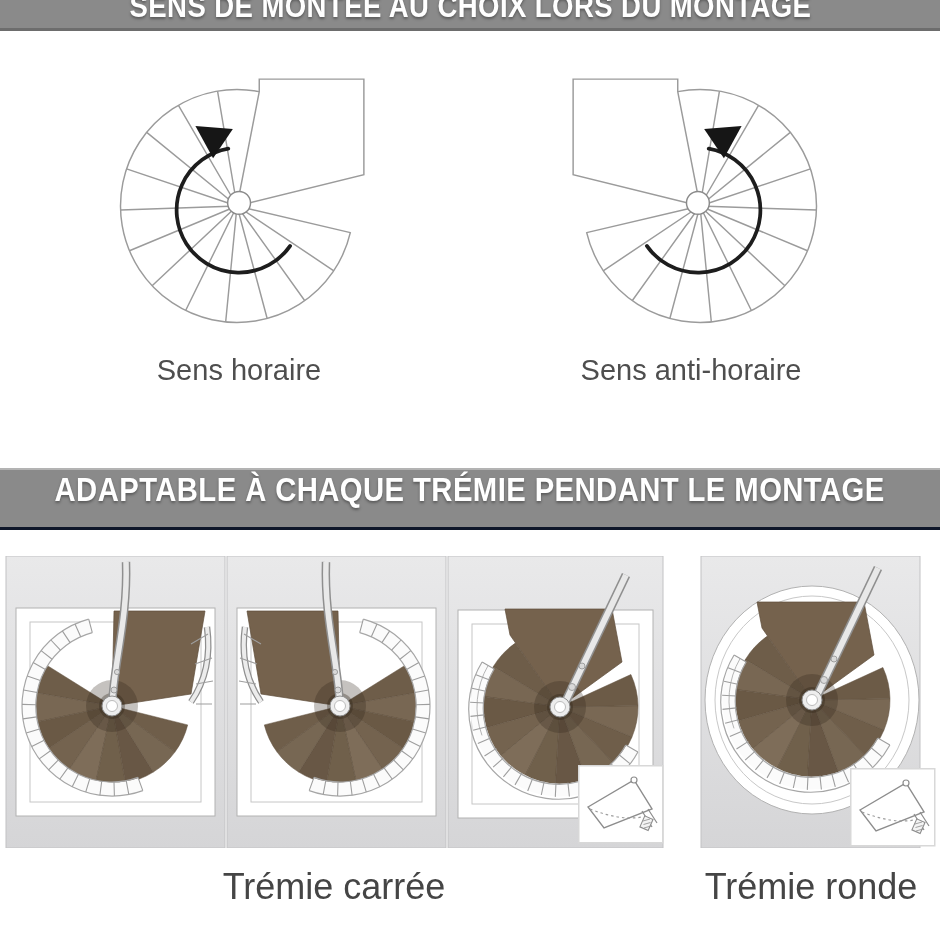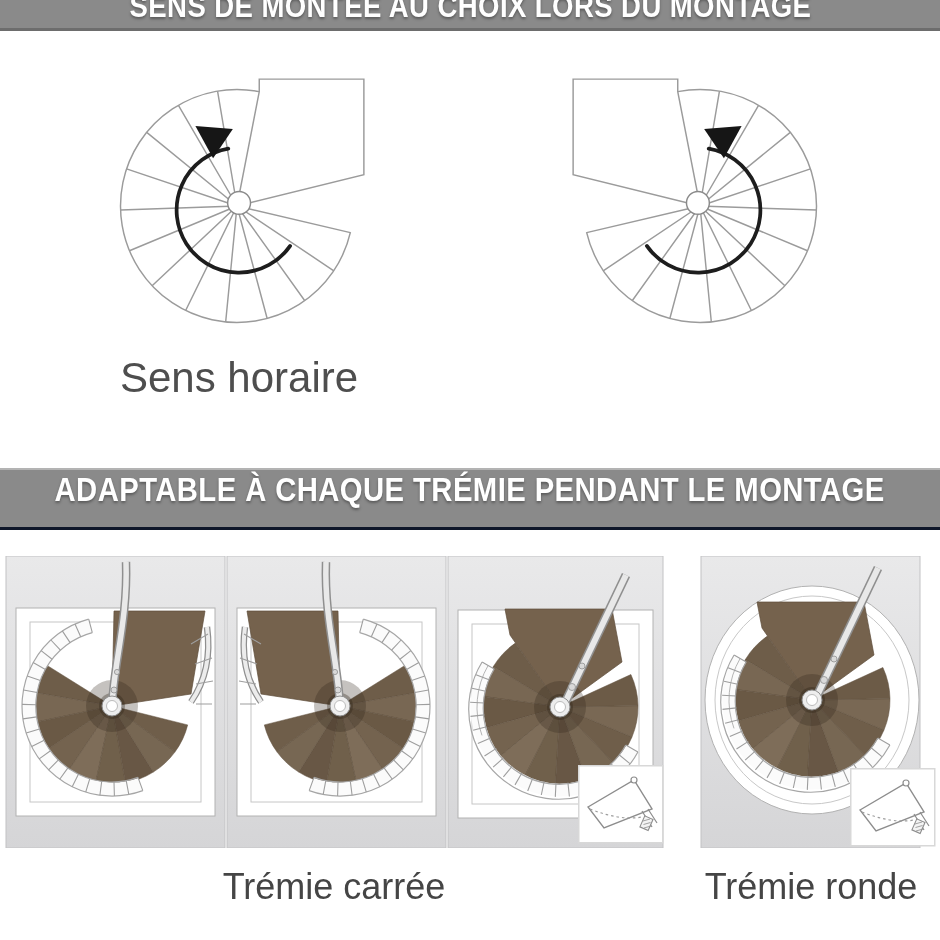--- a/index.html
+++ b/index.html
@@ -9,21 +9,21 @@
           justify-content:center;overflow:hidden;}
   .banner-text{color:#ffffff;font-weight:bold;white-space:nowrap;
                transform:scaleX(0.86);transform-origin:center;
                text-shadow:0 2px 3px rgba(0,0,0,0.35);letter-spacing:0.5px;}
   .banner1{top:0;height:28px;border-bottom:3px solid #6d6d6d;align-items:flex-start;}
   .banner1 .banner-text{font-size:32px;line-height:32px;margin-top:-10px;}
   .banner2{top:468px;height:57px;border-top:2px solid #b3b3b3;
            border-bottom:3px solid #0f172a;align-items:flex-start;}
   .banner2 .banner-text{font-size:34px;}
   .dir-label{position:absolute;top:354px;width:320px;text-align:center;
-             font-size:42px;color:#4e4e4e;}
+             font-size:29px;color:#4e4e4e;}
   .caption{position:absolute;top:866px;width:320px;text-align:center;
            font-size:36px;color:#454545;}
   .svg-abs{position:absolute;left:0;}
   .diagrams{top:70px;}
   .photos{top:556px;}
 </style>
 </head>
 <body>
 
 <div class="page">
@@ -45,20 +45,21 @@
           <path d="M-8.4,-55.1 A60,60 0 1 0 51.1,38.4" stroke="#1d1d1d" stroke-width="3.6" stroke-linecap="round"></path>
           <path d="M-40,-77 L-4,-74 L-23,-46 Z" fill="#161616" stroke="none"></path>
         </g>
       </g>
     </defs>
     <use href="#plan" transform="translate(237,136) scale(1.04)"></use>
     <use href="#plan" transform="translate(700,136) scale(-1.04,1.04)"></use>
   </svg>
 
   <div class="dir-label" style="left:79px">Sens horaire</div>
+  <div class="dir-label" style="left:531px">Sens anti-horaire</div>
 
   <header class="banner banner2">
     <span class="banner-text">ADAPTABLE À CHAQUE TRÉMIE PENDANT LE MONTAGE</span>
   </header>
 
   <svg class="svg-abs photos" width="940" height="292" viewBox="0 0 940 292">
     <defs>
       <linearGradient id="pg" x1="0" y1="0" x2="0" y2="1">
         <stop offset="0" stop-color="#e9e9ea"></stop>
         <stop offset="1" stop-color="#d5d5d7"></stop>

